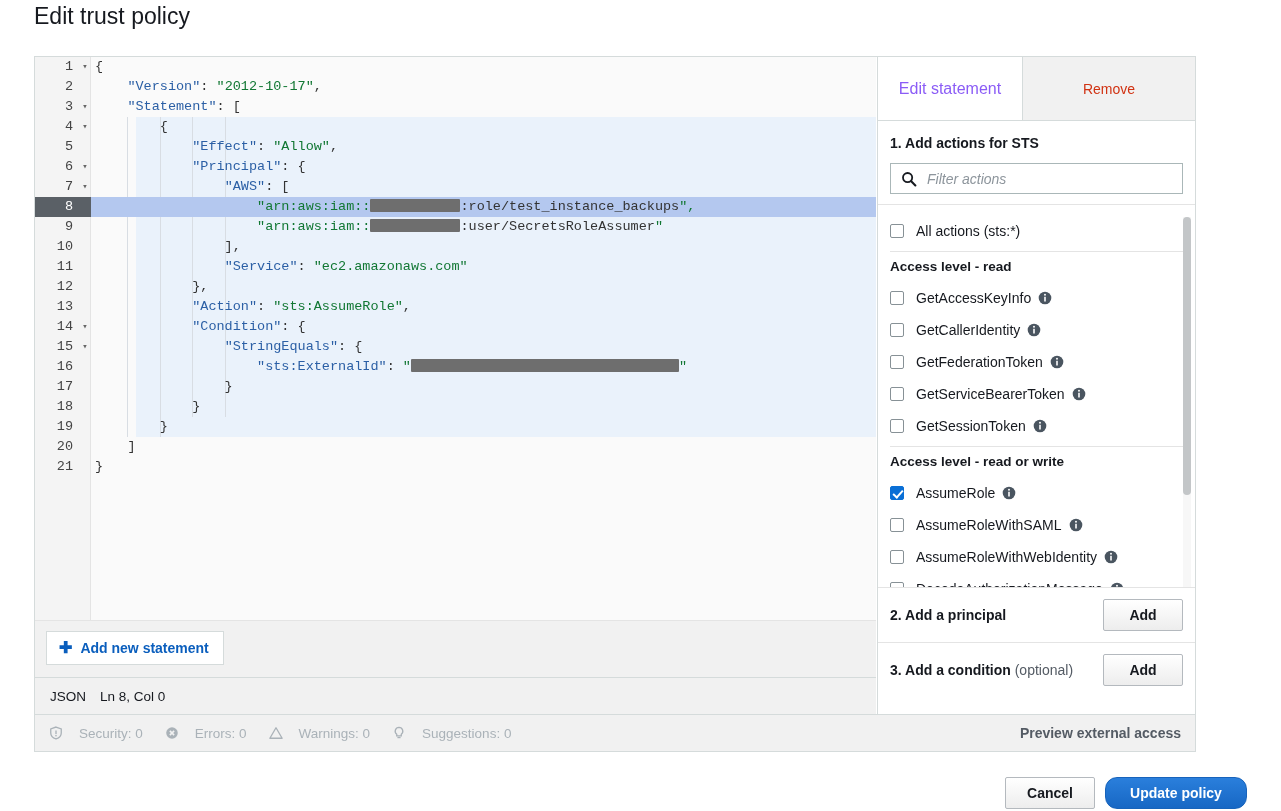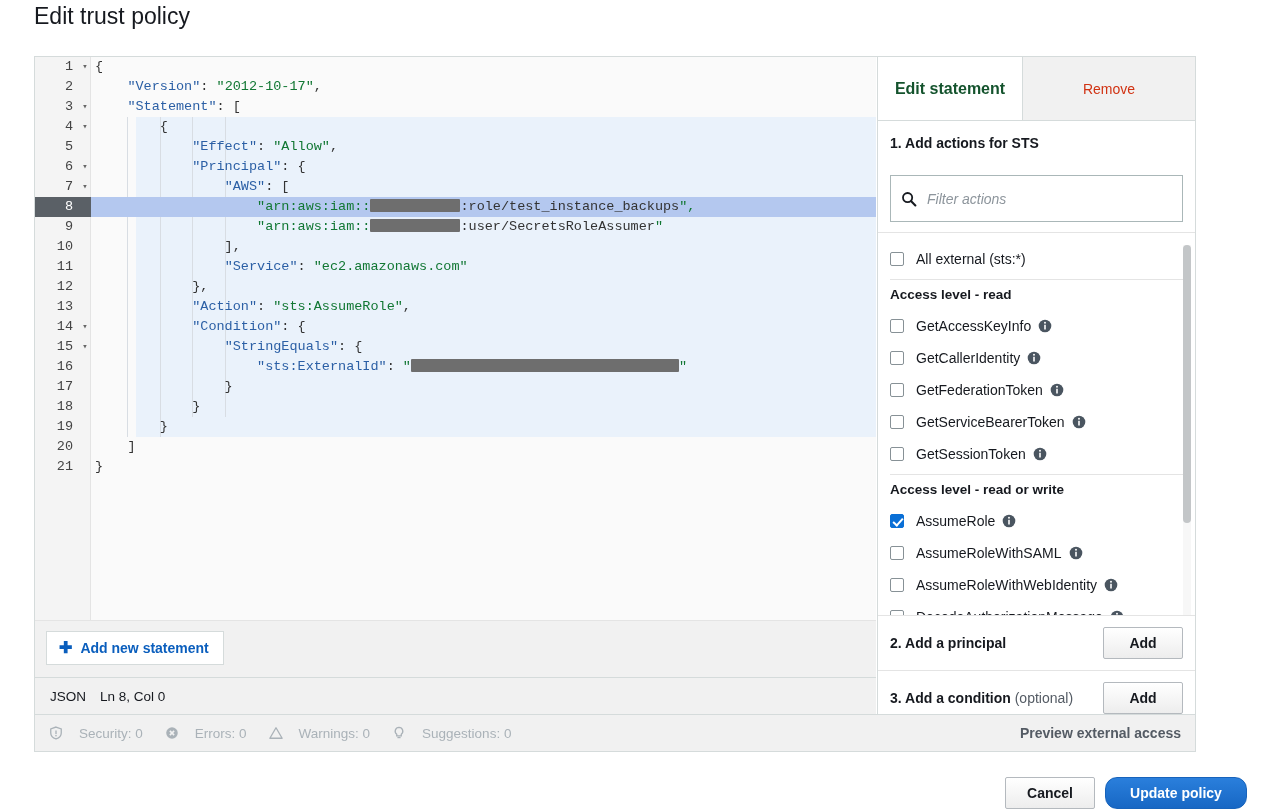--- a/index.html
+++ b/index.html
@@ -178,42 +178,42 @@
     height: 64px;
     background: #f1f1f1;
     border-bottom: 1px solid #d5dbdb;
     display: flex; align-items: stretch;
   }
   .tab-edit {
     width: 145px;
     background: #ffffff;
     border-right: 1px solid #d5dbdb;
     display: flex; align-items: center; justify-content: center;
-    font-size: 16px; font-weight: bold; color: #14532d;
+    font-size: 16px; font-weight: normal; color: #8b5cf6;
     cursor: pointer;
     text-align: center;
   }
   .remove-link {
     flex: 1;
     display: flex; align-items: center; justify-content: center;
     color: #d13212; font-size: 14px;
     cursor: pointer;
   }
   .sect-title {
     font-size: 14px; font-weight: bold; color: #16191f;
   }
   .actions-block {
     position: relative;
     padding: 14px 12px 10px 12px;
     border-bottom: 1px solid #e4e4e4;
   }
   .filter-wrap {
-    margin-top: 24px;
+    margin-top: 12px;
     position: relative;
-    height: 47px;
+    height: 31px;
     border: 1px solid #aab7b8;
     background: #fff;
     display: flex; align-items: center;
     padding-left: 10px;
   }
   .srch-ic { width: 16px; height: 16px; margin-right: 8px; flex: none; }
   .filter-input {
     border: 0; outline: 0; width: 100%;
     font-size: 14px; font-family: "Liberation Sans", sans-serif;
     font-style: italic; color: #687078;
@@ -477,21 +477,21 @@
             <line x1="10.2" y1="10.2" x2="14.4" y2="14.4" stroke="#16191f" stroke-width="2.1" stroke-linecap="round"></line>
           </svg>
           <input class="filter-input" type="text" placeholder="Filter actions" style="">
         </div>
       </div>
 
       <div class="actions-list">
         <div id="actions-container">
             <div class="a-row">
               <span class="cb"></span>
-              <span>All external (sts:*)</span>
+              <span>All actions (sts:*)</span>
             </div>
             <div class="a-grouphdr">Access level - read</div>
             <div class="a-row">
               <span class="cb"></span>
               <span>GetAccessKeyInfo</span>
               <svg class="info-ic" viewBox="0 0 16 16">
                 <circle cx="8" cy="8" r="7.2" fill="#4a5560"></circle>
                 <rect x="7.1" y="6.6" width="1.8" height="5.4" fill="#ffffff"></rect>
                 <circle cx="8" cy="4.3" r="1.1" fill="#ffffff"></circle>
               </svg>

